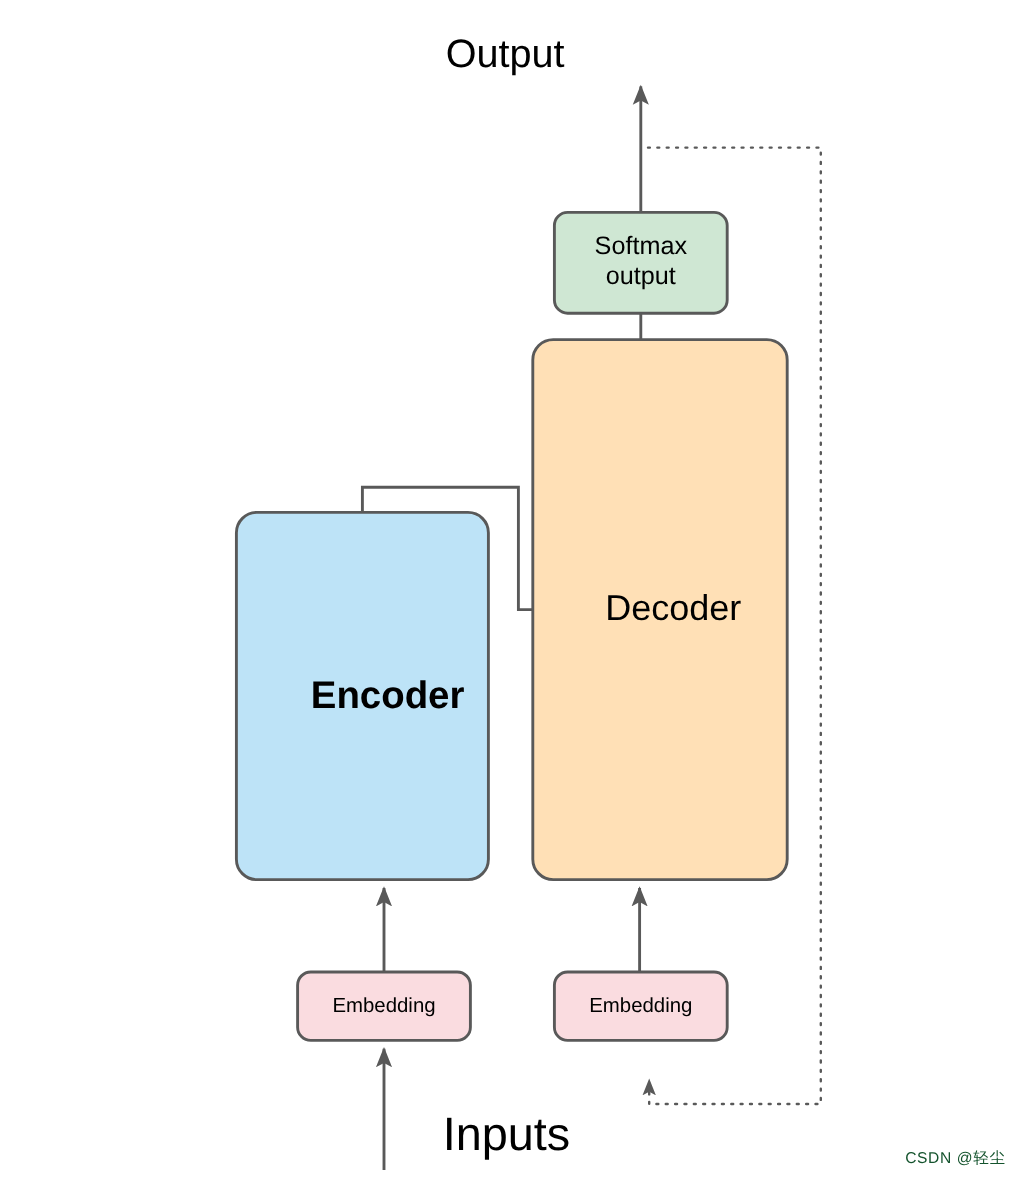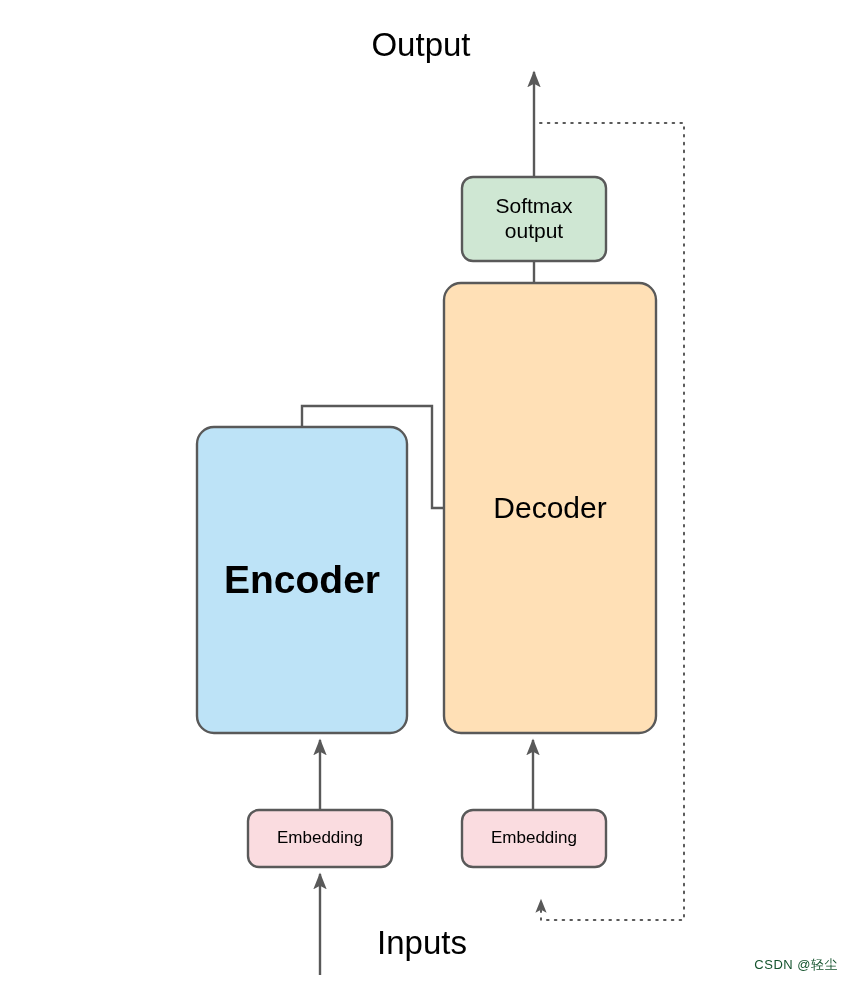--- a/index.html
+++ b/index.html
@@ -35,26 +35,26 @@
   }
   .free-label {
     position: absolute;
     color: #000000;
     white-space: nowrap;
   }
 
   
   #label-output   { left: 0;   top: 26px;  width: 848px; text-align: center; font-size: 33px; }
   #label-output-inner { display: inline-block; margin-left: -6px; }
-  #label-inputs   { left: 0;   top: 924px; width: 848px; text-align: center; font-size: 33px; }
+  #label-inputs   { left: 0;   top: 924px; width: 848px; text-align: center; font-size: 39px; }
   #label-inputs-inner { display: inline-block; margin-left: -4px; }
 
   #label-softmax  { left: 462px; top: 177px; width: 144px; height: 84px;  font-size: 21px; }
-  #label-decoder  { left: 444px; top: 283px; width: 212px; height: 450px; font-size: 30px; }
-  #label-encoder  { left: 197px; top: 427px; width: 210px; height: 306px; font-size: 39px; font-weight: bold; }
+  #label-decoder  { left: 455px; top: 283px; width: 212px; height: 450px; font-size: 30px; }
+  #label-encoder  { left: 197px; top: 427px; width: 210px; height: 306px; font-size: 32px; font-weight: bold; padding-left: 21px; }
   #label-embed-1  { left: 248px; top: 810px; width: 144px; height: 57px;  font-size: 17px; }
   #label-embed-2  { left: 462px; top: 810px; width: 144px; height: 57px;  font-size: 17px; }
 
   #watermark {
     position: absolute;
     right: 10px;
     bottom: 10px;
     font-size: 13px;
     color: #14532d;
     letter-spacing: 0.5px;

